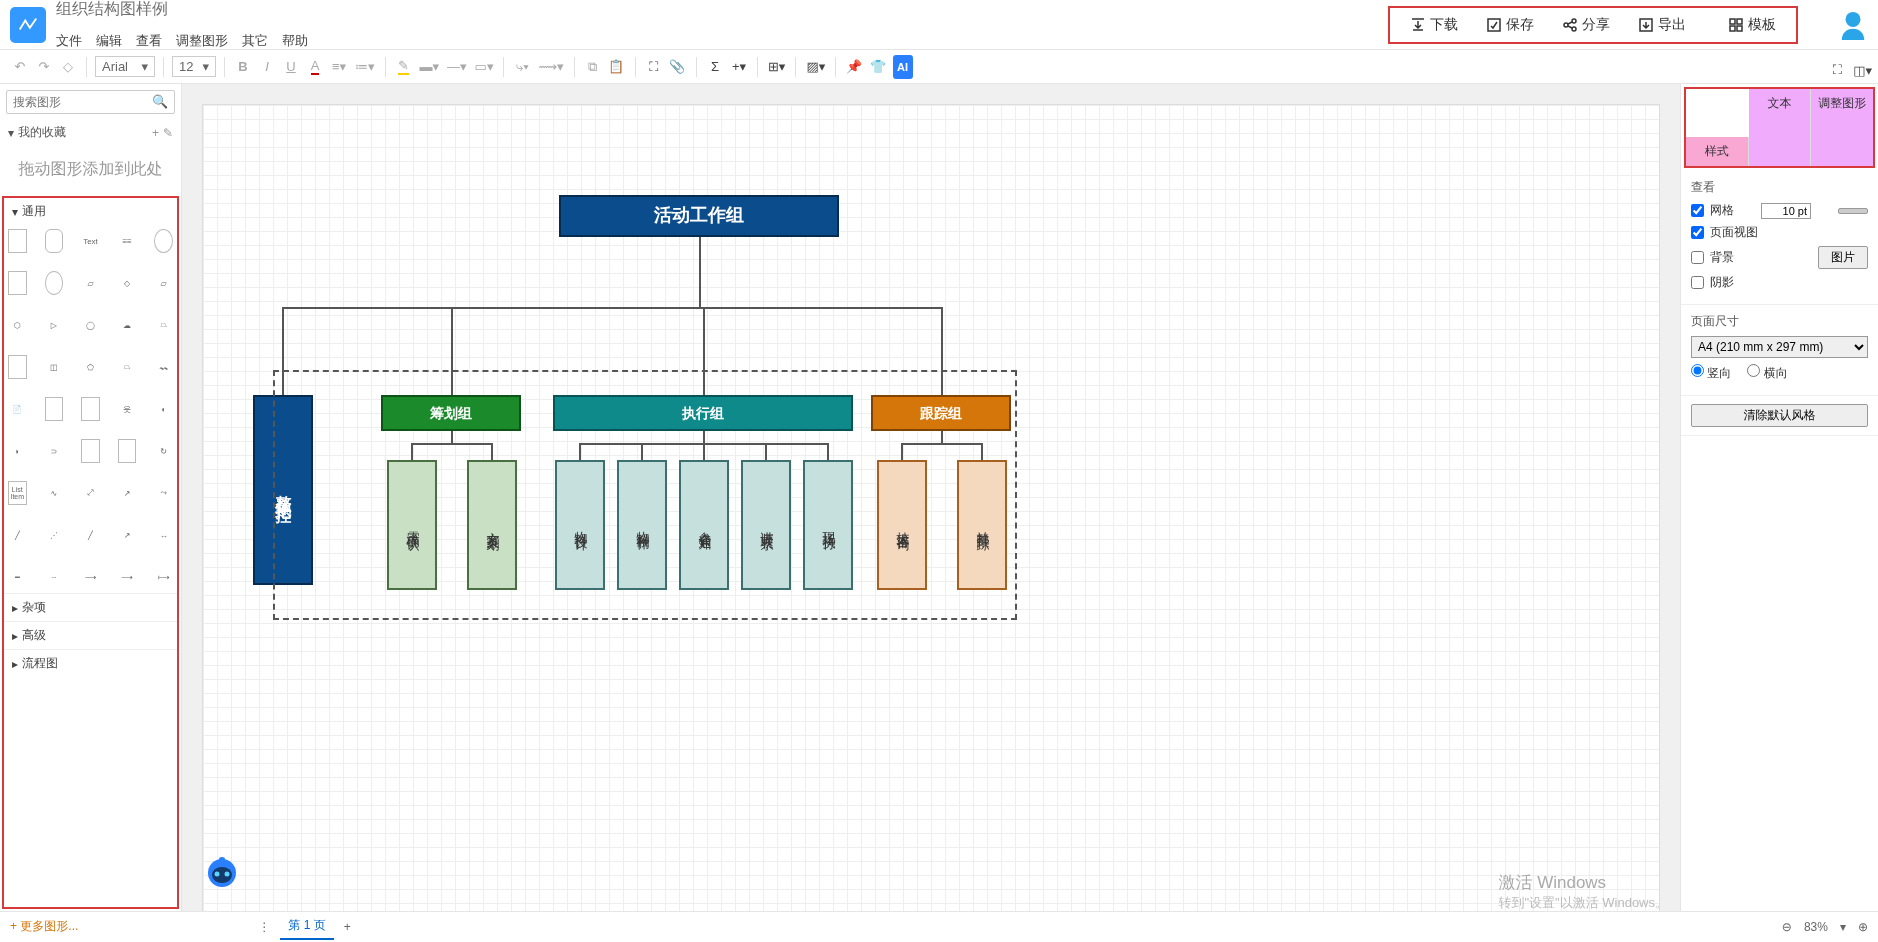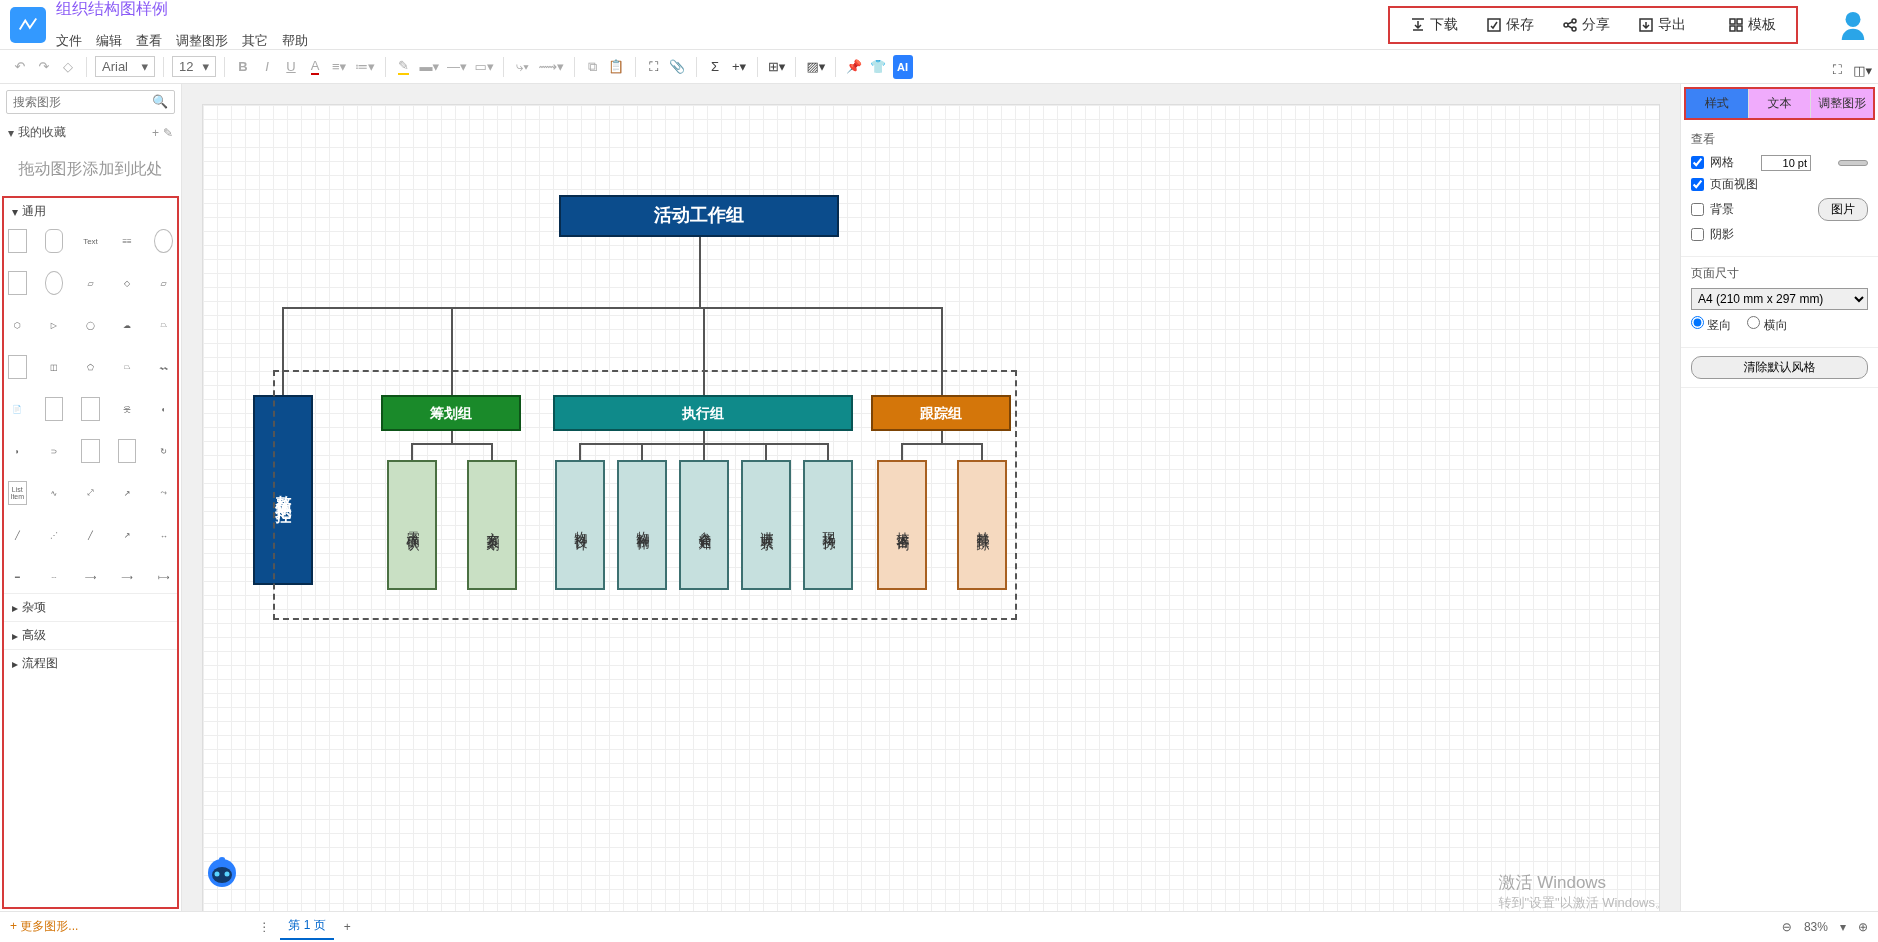--- a/index.html
+++ b/index.html
@@ -2,21 +2,21 @@
 <html><head>
 <meta charset="utf-8">
 <style>
 * { box-sizing: border-box; margin: 0; padding: 0; }
 body { font-family: Arial, "Microsoft YaHei", sans-serif; font-size: 13px; color: #333; background: #fff; overflow: hidden; }
 
 .header { display: flex; align-items: center; height: 50px; border-bottom: 1px solid #e5e5e5; padding: 0 10px; }
 .logo { width: 36px; height: 36px; background: #3399ff; border-radius: 5px; display:flex; align-items:center; justify-content:center; margin-right: 10px; }
 .logo svg { width: 22px; height: 22px; }
 .title-area { display:flex; flex-direction:column; }
-.doc-title { font-size: 16px; font-weight: 500; color: #8b5cf6; }
+.doc-title { font-size: 16px; font-weight: 500; color: #737373; }
 .menu-bar { display:flex; gap: 14px; font-size: 13px; color:#444; margin-top:12px;}
 .menu-item { cursor:pointer; }
 .header-right { margin-left:auto; display:flex; align-items:center; gap:0; border:2px solid #d63a3a; padding: 4px 6px; }
 .hdr-btn { display:flex; align-items:center; gap:4px; padding: 4px 14px; cursor:pointer; font-size:14px; color:#333;}
 .hdr-btn .ic { width:16px; height:16px; display:inline-block; }
 .user-ic { width:30px; height:30px; margin-left:40px; }
 
 .toolbar { display:flex; align-items:center; height:34px; border-bottom:1px solid #e5e5e5; padding:0 10px; gap:4px; color:#888; font-size:13px;}
 .tb-sep { width:1px; height:20px; background:#e0e0e0; margin:0 4px;}
 .tb-btn { min-width:20px; height:24px; display:flex; align-items:center; justify-content:center; cursor:pointer; color:#aaa; padding:0 2px;}
@@ -54,27 +54,27 @@
 .l-g { background:#c9e0c4; border-color:#4a7042;}
 .l-b { background:#c6e0de; border-color:#3c7070;}
 .l-o { background:#f5d9bf; border-color:#a86020;}
 .dash-frame { position:absolute; left:20px; top:175px; width:744px; height:250px; border:2px dashed #555; pointer-events:none;}
 .conn { position:absolute; background:#555;}
 .assistant-bot { position:absolute; bottom:20px; left:20px; width:40px; height:40px;}
 
 .right-panel { width:198px; border-left:1px solid #e5e5e5; display:flex; flex-direction:column; background:#fff; font-size:12px;}
 .right-tabs { display:flex; border:2px solid #d63a3a; margin:3px;}
 .rtab { flex:1; text-align:center; padding:6px 0; cursor:pointer; border-right:1px solid #ddd; background:#f0abfc;}
-.rtab.active { background:#3b82f6;}
+.rtab.active { background:#f9a8d4;margin-top:48px;}
 .rtab:last-child{border-right:none;}
 .rp-section { padding:8px 10px; border-bottom:1px solid #eee;}
 .rp-title { font-size:12px; color:#555; margin-bottom:6px;}
 .rp-row { display:flex; align-items:center; gap:6px; margin-bottom:5px; font-size:12px;}
 .rp-row input[type=checkbox]{ accent-color:#0066ff;}
-.rp-btn { border:1px solid #999; padding:2px 12px; background:#eee; cursor:pointer; font-size:12px; margin-left:auto; border-radius:10px;}
+.rp-btn { border:1px solid #999; padding:2px 12px; background:#eee; cursor:pointer; font-size:12px; margin-left:auto; border-radius:2px;}
 .rp-btn.wide { width:100%; text-align:center; margin:0;}
 .num-input { width:50px; border:1px solid #999; padding:1px 3px; font-size:11px; text-align:right;}
 .page-select { width:100%; border:1px solid #999; padding:2px; font-size:12px;}
 
 .footer { height:30px; border-top:1px solid #e5e5e5; display:flex; align-items:center; padding:0 10px; font-size:12px;}
 .more-shapes { color:#d4760a; cursor:pointer;}
 .footer-tabs { margin-left:180px; display:flex; align-items:center; gap:10px; color:#666;}
 .page-tab { color:#0066cc; border-bottom:2px solid #0066cc; padding:4px 8px;}
 .footer-right { margin-left:auto; display:flex; align-items:center; gap:12px; color:#666;}
 .watermark { position:absolute; right:210px; bottom:30px; color:#bbb; font-size:13px; text-align:left; pointer-events:none;}

